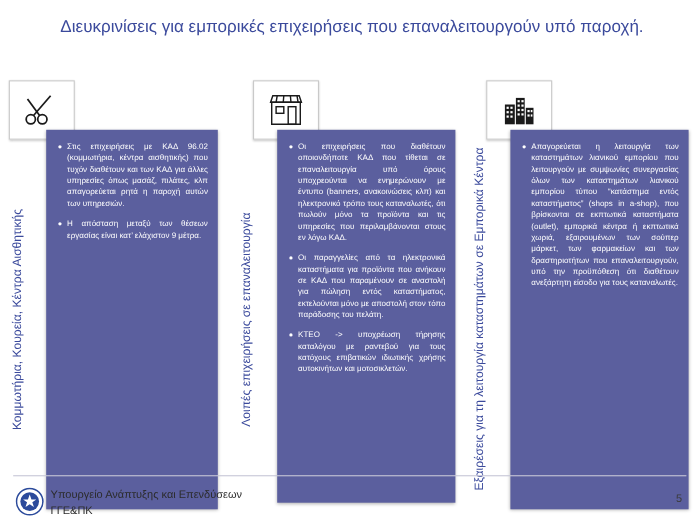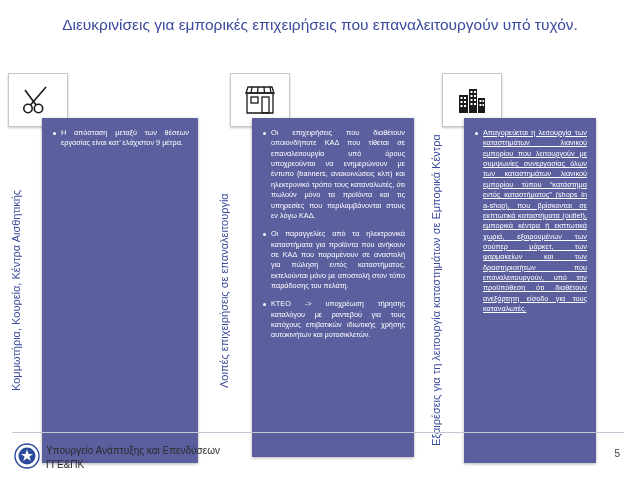--- a/index.html
+++ b/index.html
@@ -59,21 +59,21 @@
   .panel {
     position: absolute;
     top: 45px;
     left: 34px;
     background: #5b5f9e;
     color: #ffffff;
     box-shadow: 0 1px 3px rgba(0,0,0,0.3);
   }
   .col1 .panel { width: 156px; height: 345px; }
   .col2 .panel { width: 162px; height: 339px; }
-  .col3 .panel { width: 132px; height: 345px; text-decoration: underline; }
+  .col3 .panel { width: 162px; height: 345px; }
 
   .panel-inner {
     padding: 10px 9px 8px 10px;
     font-size: 7.3px;
     line-height: 1.42;
   }
   ul.bullets {
     margin: 0;
     padding: 0;
     list-style: none;
@@ -141,37 +141,38 @@
     top: 448px;
     color: #3b3b3b;
     font-size: 10px;
   }
 </style>
 </head>
 <body>
 
 <div class="slide">
 
-  <div class="title">Διευκρινίσεις για εμπορικές επιχειρήσεις που επαναλειτουργούν υπό τυχόν.</div>
+  <div class="title">Διευκρινίσεις για εμπορικές επιχειρήσεις που επαναλειτουργούν υπό παροχή.</div>
 
   <div class="col col1">
     <div class="icon-box">
       <svg width="34" height="34" viewBox="0 0 34 34" aria-hidden="true">
         <g stroke="#1a1a1a" stroke-width="1.6" fill="none">
           <circle cx="7" cy="25.5" r="4.2"></circle>
           <circle cx="17.5" cy="25.5" r="4.2"></circle>
           <line x1="9.5" y1="22" x2="25" y2="4"></line>
           <line x1="15" y1="22" x2="4" y2="7"></line>
         </g>
       </svg>
     </div>
     <div class="vlabel">Κομμωτήρια, Κουρεία, Κέντρα Αισθητικής</div>
     <div class="panel">
       <div class="panel-inner">
         <ul class="bullets">
+          <li>Στις επιχειρήσεις με ΚΑΔ 96.02 (κομμωτήρια, κέντρα αισθητικής) που τυχόν διαθέτουν και των ΚΑΔ για άλλες υπηρεσίες όπως μασάζ, πιλάτες, κλπ απαγορεύεται ρητά η παροχή αυτών των υπηρεσιών.</li>
           <li>Η απόσταση μεταξύ των θέσεων εργασίας είναι κατ’ ελάχιστον 9 μέτρα.</li>
         </ul>
       </div>
     </div>
   </div>
 
   <div class="col col2">
     <div class="icon-box">
       <svg width="36" height="34" viewBox="0 0 36 34" aria-hidden="true">
         <g stroke="#1a1a1a" stroke-width="1.3" fill="none">

